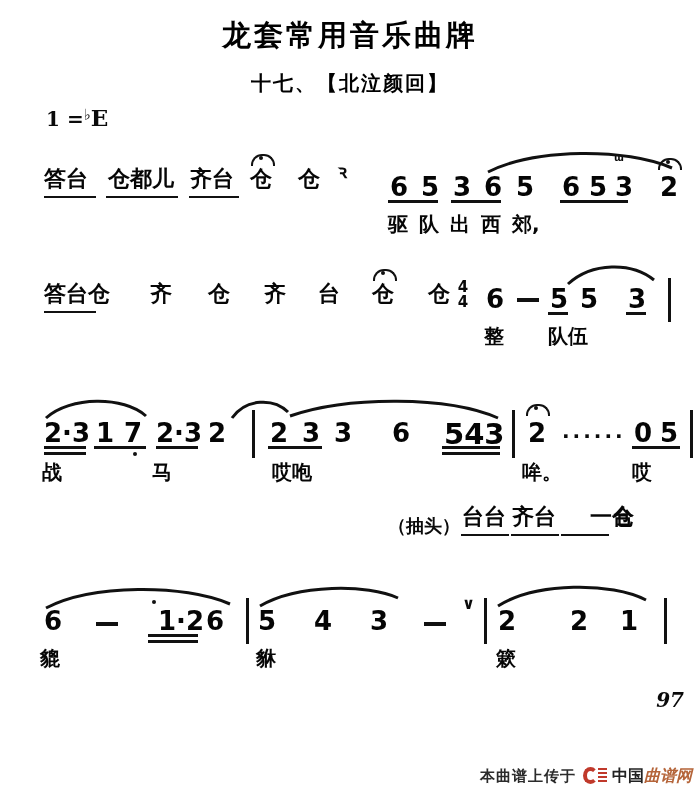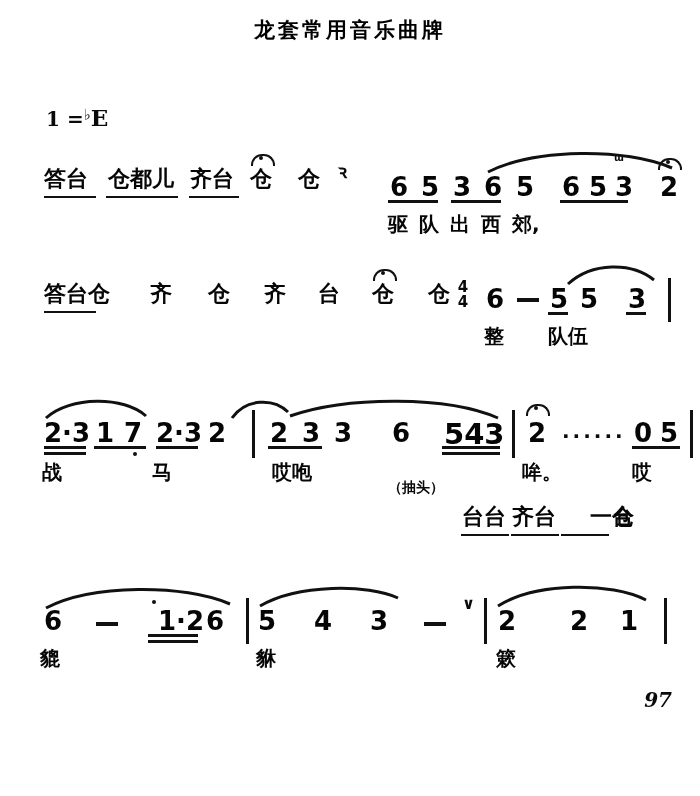--- a/index.html
+++ b/index.html
@@ -12,21 +12,21 @@
     overflow:hidden;
   }
   .sheet{position:relative;width:700px;height:796px;}
 
   
   .title{
     position:absolute;left:0;right:0;top:16px;
     text-align:center;
     font-family:"DejaVu Sans","Liberation Sans",sans-serif;
     font-weight:bold;
-    font-size:21px;
+    font-size:29px;
     letter-spacing:3px;
     color:#000;
   }
   .subtitle{
     position:absolute;left:0;right:0;top:70px;
     text-align:center;
     font-weight:bold;
     font-size:20px;
     letter-spacing:2px;
     color:#000;
@@ -123,21 +123,21 @@
   .meter .den{display:block;border-top:0;}
   .dots{
     position:absolute;font-size:20px;font-weight:bold;letter-spacing:3px;
   }
   .octdot{
     position:absolute;width:4px;height:4px;border-radius:50%;background:#111;
   }
 
   
   .pageno{
-    position:absolute;right:28px;top:688px;
+    position:absolute;right:16px;top:688px;
     font-family:"DejaVu Serif","Liberation Serif",serif;
     font-style:italic;font-weight:bold;font-size:20px;
   }
 
   
   .footer{
     position:absolute;left:0;right:0;bottom:0;height:40px;
     display:flex;align-items:center;justify-content:flex-end;
     padding-right:8px;box-sizing:border-box;
   }
@@ -161,20 +161,21 @@
   }
   .logo-cn{font-size:16px;font-weight:bold;color:#222;letter-spacing:0px;}
   .logo-qp{font-size:16px;font-weight:bold;color:#b5653a;font-style:italic;letter-spacing:0px;}
 </style>
 </head>
 <body>
 
 <div class="sheet">
 
   <div class="title">龙套常用音乐曲牌</div>
+  <div class="subtitle">十七、【北泣颜回】</div>
 
   <div class="keysig">
     <span>1 =</span><span class="flat">♭</span><span class="letter">E</span>
   </div>
 
   <div class="system" style="top:0;height:120px;">
 
     <div class="glyph perc" style="left:44px;top:168px;">答台</div>
     <div class="ul2" style="left:44px;top:196px;width:52px;"></div>
 
@@ -326,21 +327,21 @@
     <div class="bar" style="left:690px;top:410px;height:48px;"></div>
 
     <div class="glyph lyric" style="left:42px;top:462px;">战</div>
     <div class="glyph lyric" style="left:152px;top:462px;">马</div>
     <div class="glyph lyric" style="left:272px;top:462px;">哎咆</div>
     <div class="glyph lyric" style="left:522px;top:462px;">哞。</div>
     <div class="glyph lyric" style="left:632px;top:462px;">哎</div>
   </div>
 
   <div class="system">
-    <div class="glyph small" style="left:388px;top:480px;font-size:14px;">（抽头）</div>
+    <div class="glyph small" style="left:388px;top:517px;font-size:18px;">（抽头）</div>
     <div class="glyph perc" style="left:462px;top:506px;">台台</div>
     <div class="ul2" style="left:461px;top:534px;width:48px;"></div>
     <div class="glyph perc" style="left:512px;top:506px;">齐台</div>
     <div class="ul2" style="left:511px;top:534px;width:48px;"></div>
     <div class="glyph perc" style="left:562px;top:506px;margin-left:28px;">一台</div>
     <div class="ul2" style="left:561px;top:534px;width:48px;"></div>
     <div class="glyph perc" style="left:612px;top:506px;">仓</div>
   </div>
 
   <div class="system">
@@ -389,14 +390,28 @@
 
     <div class="bar" style="left:664px;top:598px;height:46px;"></div>
 
     <div class="glyph lyric" style="left:40px;top:648px;">貔</div>
     <div class="glyph lyric" style="left:256px;top:648px;">貅</div>
     <div class="glyph lyric" style="left:496px;top:648px;">簌</div>
   </div>
 
   <div class="pageno">97</div>
 
+  <div class="footer">
+    <span class="ftxt">本曲谱上传于</span>
+    <span class="logo-mark">
+      <span class="c"></span>
+      <span class="bars">
+          <i></i>
+          <i></i>
+          <i></i>
+          <i></i>
+        </span>
+    </span>
+    <span class="logo-cn">中国</span>
+    <span class="logo-qp">曲谱网</span>
+  </div>
 
 </div>
 
 </body></html>

